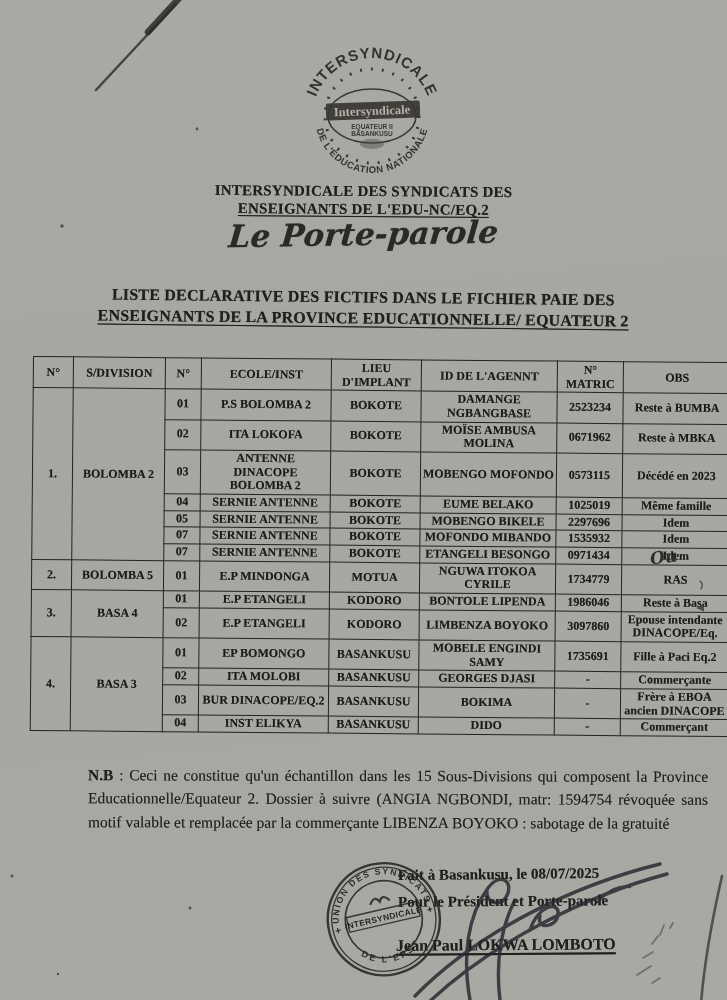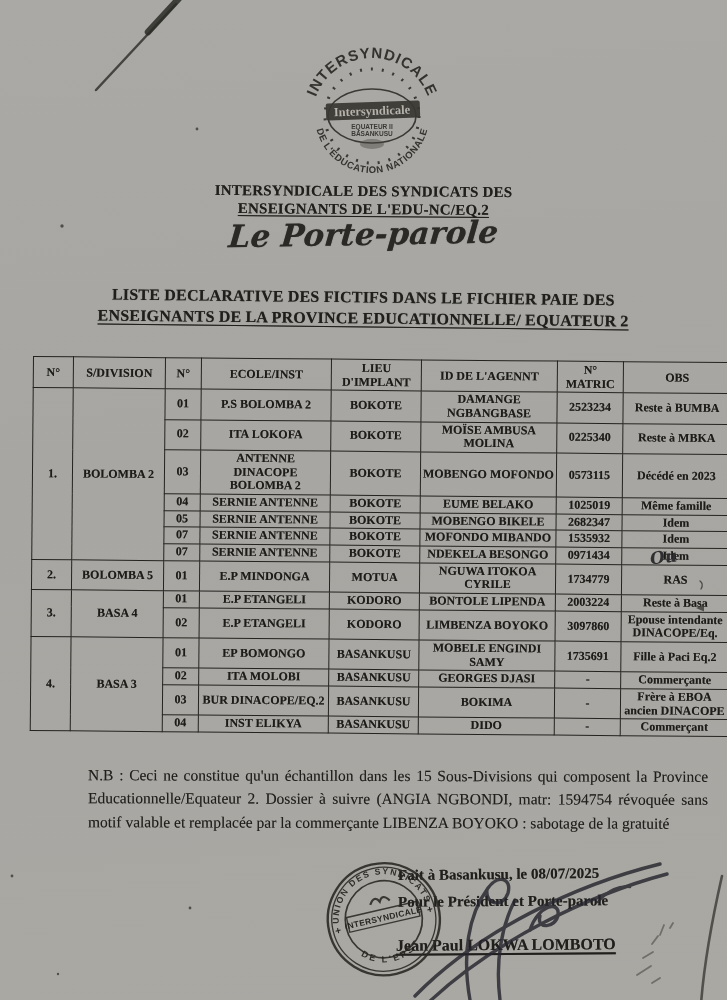--- a/index.html
+++ b/index.html
@@ -32,21 +32,21 @@
     padding:1px 2px;overflow:hidden;text-shadow:0 0 .5px rgba(20,20,18,.5);}
   table.doc th{font-size:12px;line-height:1.18;}
   td.c-num{vertical-align:top;text-align:right;padding-right:5px;}
   td.c-sdiv{vertical-align:top;}
   .hw-ou{left:650px;top:547px;font-family:"DejaVu Serif",serif;font-style:italic;font-weight:bold;
     font-size:17px;color:#2f2e30;transform:rotate(-7deg);}
 
   
   .nb-block{left:88px;top:748px;width:620px;font-size:15.5px;line-height:1.5;text-align:justify;
     transform:rotate(.15deg);text-shadow:0 0 .5px rgba(25,25,22,.45);}
-  .nb-label{font-weight:normal;}
+  .nb-label{font-weight:bold;}
 
   
   .date-line{left:398px;top:866px;font-weight:bold;font-size:15px;transform:rotate(-.6deg);text-shadow:0 0 .6px rgba(20,20,20,.5);}
   .role-line{left:398px;top:893px;font-weight:bold;font-size:15px;transform:rotate(-.4deg);text-shadow:0 0 .6px rgba(20,20,20,.5);}
   .name-line{left:396px;top:936px;font-weight:bold;font-size:16px;text-decoration:underline;
     text-decoration-thickness:2px;text-underline-offset:3px;transform:rotate(-.4deg);text-shadow:0 0 .6px rgba(20,20,20,.5);}
 
   
   .stamp-top{left:288px;top:46px;width:168px;height:142px;}
   .stamp-bottom{left:322px;top:858px;width:126px;height:124px;transform:rotate(-13deg);}
@@ -128,21 +128,21 @@
           <td>BOKOTE</td>
           <td>DAMANGE NGBANGBASE</td>
           <td>2523234</td>
           <td class="c-obs">Reste à BUMBA</td>
         </tr>
         <tr>
           <td>02</td>
           <td>ITA LOKOFA</td>
           <td>BOKOTE</td>
           <td>MOÏSE AMBUSA MOLINA</td>
-          <td>0225340</td>
+          <td>0671962</td>
           <td class="c-obs">Reste à MBKA</td>
         </tr>
         <tr>
           <td>03</td>
           <td>ANTENNE DINACOPE BOLOMBA 2</td>
           <td>BOKOTE</td>
           <td>MOBENGO MOFONDO</td>
           <td>0573115</td>
           <td class="c-obs">Décédé en 2023</td>
         </tr>
@@ -152,36 +152,36 @@
           <td>BOKOTE</td>
           <td>EUME BELAKO</td>
           <td>1025019</td>
           <td class="c-obs">Même famille</td>
         </tr>
         <tr>
           <td>05</td>
           <td>SERNIE ANTENNE</td>
           <td>BOKOTE</td>
           <td>MOBENGO BIKELE</td>
-          <td>2682347</td>
+          <td>2297696</td>
           <td class="c-obs">Idem</td>
         </tr>
         <tr>
           <td>07</td>
           <td>SERNIE ANTENNE</td>
           <td>BOKOTE</td>
           <td>MOFONDO MIBANDO</td>
           <td>1535932</td>
           <td class="c-obs">Idem</td>
         </tr>
         <tr>
           <td>07</td>
           <td>SERNIE ANTENNE</td>
           <td>BOKOTE</td>
-          <td>NDEKELA BESONGO</td>
+          <td>ETANGELI BESONGO</td>
           <td>0971434</td>
           <td class="c-obs">Idem</td>
         </tr>
 
         <tr>
           <td class="c-num">2.</td>
           <td class="c-sdiv">BOLOMBA 5</td>
           <td>01</td>
           <td>E.P MINDONGA</td>
           <td>MOTUA</td>
@@ -190,21 +190,21 @@
           <td class="c-obs">RAS</td>
         </tr>
 
         <tr>
           <td class="c-num" rowspan="2">3.</td>
           <td class="c-sdiv" rowspan="2">BASA 4</td>
           <td>01</td>
           <td>E.P ETANGELI</td>
           <td>KODORO</td>
           <td>BONTOLE LIPENDA</td>
-          <td>2003224</td>
+          <td>1986046</td>
           <td class="c-obs">Reste à Basa</td>
         </tr>
         <tr>
           <td>02</td>
           <td>E.P ETANGELI</td>
           <td>KODORO</td>
           <td>LIMBENZA BOYOKO</td>
           <td>3097860</td>
           <td class="c-obs">Epouse intendante DINACOPE/Eq.</td>
         </tr>

